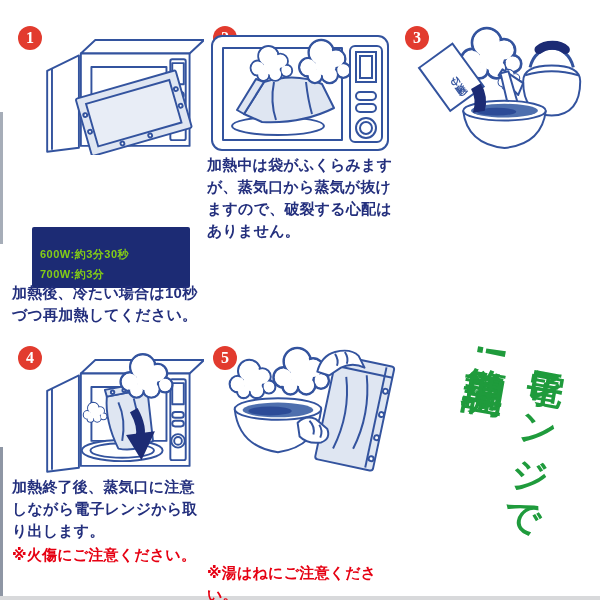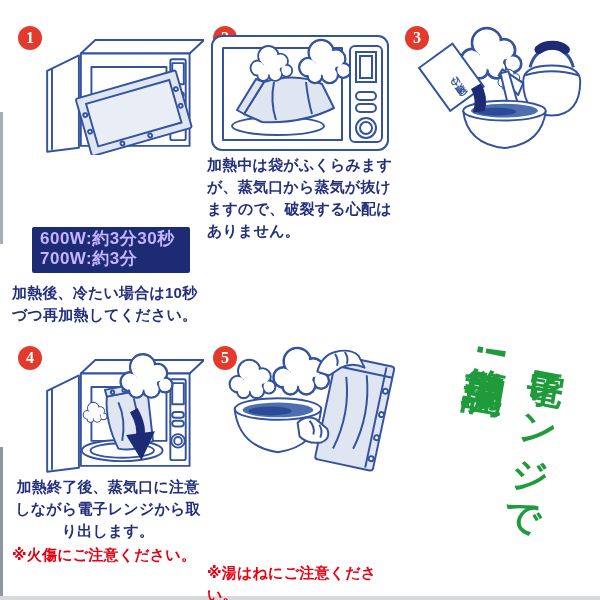--- a/index.html
+++ b/index.html
@@ -6,22 +6,22 @@
   .page{position:relative;width:600px;height:600px;background:#fff;overflow:hidden;
         font-family:"Liberation Sans","DejaVu Sans",sans-serif;font-weight:bold;}
   .step{position:absolute;}
   .num{position:absolute;width:24px;height:24px;border-radius:50%;
        background:var(--circle_red,#e23b2e);color:#fff;
        font-family:"Liberation Serif","DejaVu Serif",serif;
        font-size:16px;line-height:24px;text-align:center;}
   .txt{position:absolute;color:var(--navy_text,#232f7d);font-size:15px;line-height:22px;
        white-space:pre-line;letter-spacing:0.2px;}
   .warn{color:var(--accent_red,#e60012);}
-  .wattage{position:absolute;background:var(--box_navy,#1c2b74);color:#c4b5fd;
-       font-size:17px;line-height:20px;padding:2px 4px 4px 8px;border-radius:2px;
+  .wattage{position:absolute;background:var(--box_navy,#1c2b74);color:#84cc16;
+       font-size:11px;line-height:20px;padding:17px 4px 4px 8px;border-radius:2px;
        white-space:pre-line;letter-spacing:0.5px;}
   .slogan{position:absolute;left:444px;top:336px;height:268px;
        writing-mode:vertical-rl;color:var(--green,#1f9b3c);
        transform:rotate(10deg);transform-origin:50% 50%;}
   .slogan .col{display:block;letter-spacing:2px;}
   .slogan .col1{font-size:37px;margin-left:6px;}
   .slogan .col2{font-size:41px;margin-top:4px;}
   .edge{position:absolute;left:0;width:3px;}
   .bottomstrip{position:absolute;left:0;bottom:0;width:600px;height:4px;background:#d8d9db;}
   svg{display:block;}
@@ -171,21 +171,21 @@
             <circle cx="114" cy="37.5" r="1.8"></circle>
           </g>
       </g>
       <use href="#cloud" transform="translate(95,2) scale(1.1)"></use>
       <use href="#cloud" transform="translate(58,52) scale(0.5)"></use>
       <g>
         <path d="M112,60 Q122,78 118,90" stroke="#1c2b74" stroke-width="9" fill="none"></path>
         <polygon points="104,86 134,82 120,112" fill="#1c2b74"></polygon>
       </g>
     </svg>
-    <div class="txt" style="left:4px;top:134px;width:192px;text-align:center;">加熱終了後、蒸気口に注意
+    <div class="txt" style="left:4px;top:134px;width:192px;">加熱終了後、蒸気口に注意
 しながら電子レンジから取
 り出します。</div>
     <div class="txt warn" style="left:4px;top:202px;width:192px;">※火傷にご注意ください。</div>
   </div>
 
   <div class="step" style="left:203px;top:342px;width:200px;height:256px;">
     <div class="num" style="left:10px;top:4px;">5</div>
     <svg style="position:absolute;left:12px;top:4px" width="182" height="126" viewBox="0 0 185 128">
       <use href="#cloud" transform="translate(12,14) scale(0.95)"></use>
       <use href="#cloud" transform="translate(56,2) scale(1.15)"></use>

